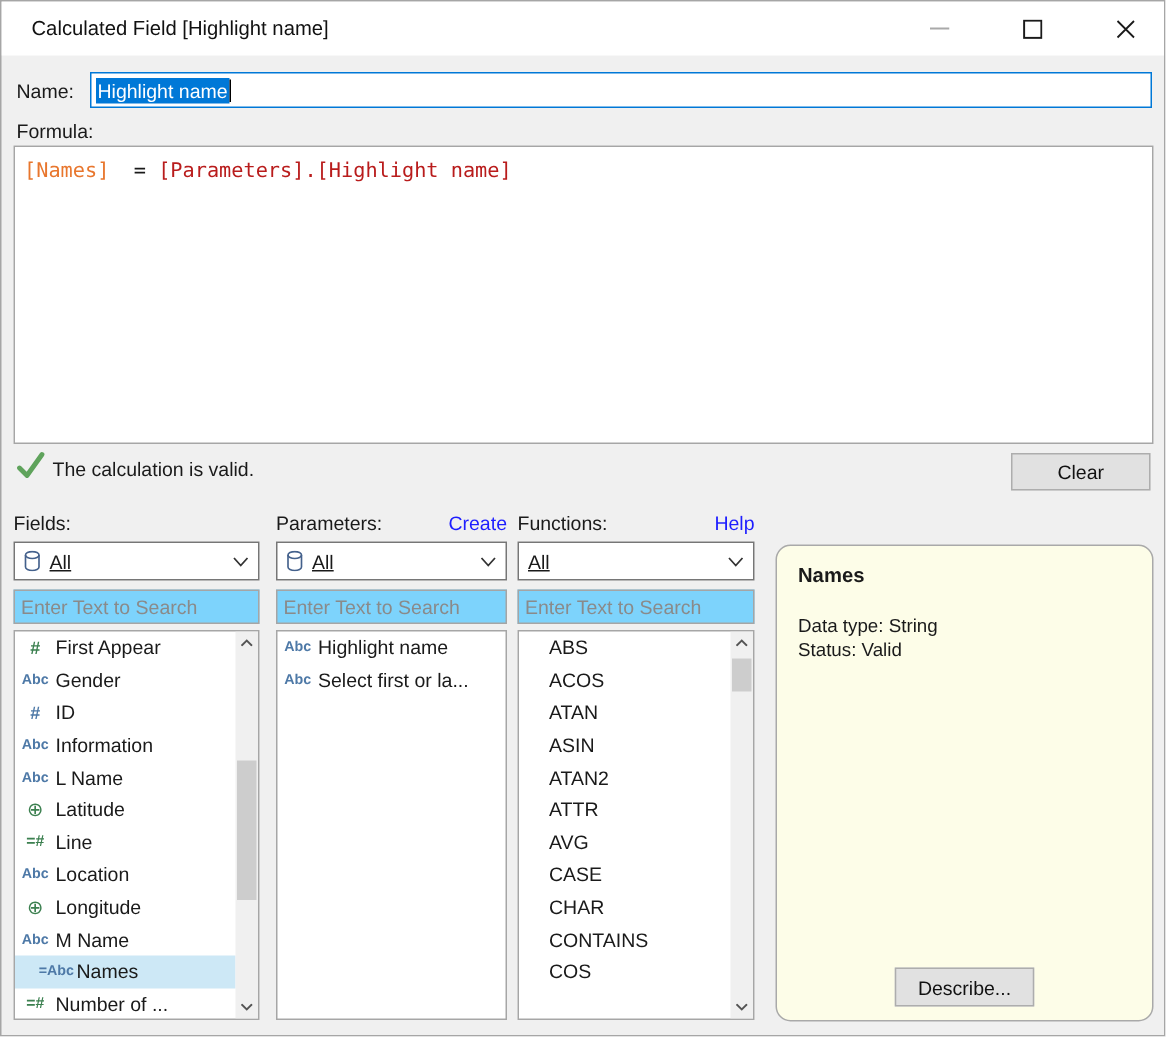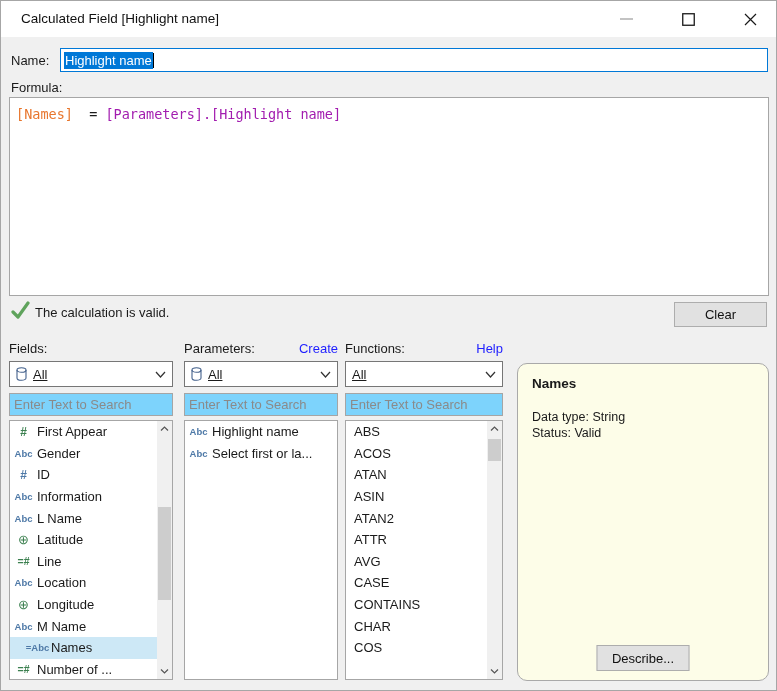--- a/index.html
+++ b/index.html
@@ -25,21 +25,21 @@
   .caret{display:inline-block;width:1px;height:15px;background:#000;margin-left:0px;}
   
   .formula-label{position:absolute;left:10px;top:79px;}
   .formula-box{
     position:absolute;left:8px;top:96px;width:760px;height:199px;
     background:#fff;border:1px solid #a6a6a6;padding:8px 6px;
     font-family:"DejaVu Sans Mono","Liberation Mono",monospace;font-size:13.5px;white-space:pre;
   }
   .f-field{color:#e8762d;}
   .f-plain{color:#1a1a1a;}
-  .f-param{color:#a21caf;}
+  .f-param{color:#b91c1c;}
   
   .valid-check{position:absolute;left:10px;top:300px;width:19px;height:19px;}
   .valid-text{position:absolute;left:34px;top:304px;font-size:13px;}
   .btn{
     background:#e1e1e1;border:1px solid #adadad;font-family:"Liberation Sans",sans-serif;
     font-size:13px;color:#111;cursor:default;
   }
   .clear-btn{position:absolute;left:673px;top:301px;width:93px;height:25px;}
   
   .col-head{position:absolute;top:340px;display:flex;justify-content:space-between;align-items:center;}
@@ -56,21 +56,21 @@
     position:absolute;top:392px;height:23px;background:#7dd3fc;border:1px solid #a5a5a5;
     font-family:Liberation Sans, sans-serif;font-size:13px;color:#333;padding:0 4px;
   }
   .search::placeholder{color:#8a8a8a;opacity:1;}
   
   .listbox{position:absolute;top:419px;height:260px;background:#fff;border:1px solid #a6a6a6;overflow:hidden;}
   .lrow{display:flex;align-items:center;height:21.6px;}
   .lrow.selected{background:#cde8f6;}
   .ficon{width:27px;flex:0 0 27px;text-align:center;font-family:"Liberation Sans",sans-serif;}
   .ltext{font-size:13px;white-space:nowrap;}
-  .frow{padding-left:8px;}
+  .frow{padding-left:20px;}
   .ficon[data-icon="num-green"]{color:#3c8050;font-size:12px;font-weight:bold;}
   .ficon[data-icon="num-blue"]{color:#4e79a7;font-size:12px;font-weight:bold;}
   .ficon[data-icon="abc-blue"]{color:#4e79a7;font-size:9.5px;font-weight:bold;}
   .ficon[data-icon="calc-abc-blue"]{color:#4e79a7;font-size:9.5px;font-weight:bold;margin-left:14px;}
   .ficon[data-icon="calc-num-green"]{color:#3c8050;font-size:10.5px;font-weight:bold;}
   .ficon[data-icon="globe-green"]{color:#3c8050;font-size:13px;}
   
   .scrollbar{position:absolute;right:0;top:0;bottom:0;width:15px;background:#f0f0f0;}
   .sb-arrow{position:absolute;left:0;width:15px;height:15px;display:flex;align-items:center;justify-content:center;}
   .sb-arrow.up{top:0;}
@@ -286,24 +286,24 @@
       <div class="lrow frow">
           <span class="ltext">ATTR</span>
         </div>
       <div class="lrow frow">
           <span class="ltext">AVG</span>
         </div>
       <div class="lrow frow">
           <span class="ltext">CASE</span>
         </div>
       <div class="lrow frow">
+          <span class="ltext">CHAR</span>
+        </div>
+      <div class="lrow frow">
           <span class="ltext">CONTAINS</span>
-        </div>
-      <div class="lrow frow">
-          <span class="ltext">CHAR</span>
         </div>
       <div class="lrow frow">
           <span class="ltext">COS</span>
         </div>
     </div>
     <div class="scrollbar">
       <div class="sb-arrow up">
           <svg width="9" height="5">
             <path d="M1 4.5 L4.5 1 L8 4.5" fill="none" stroke="#555" stroke-width="1.2"></path>
           </svg>

